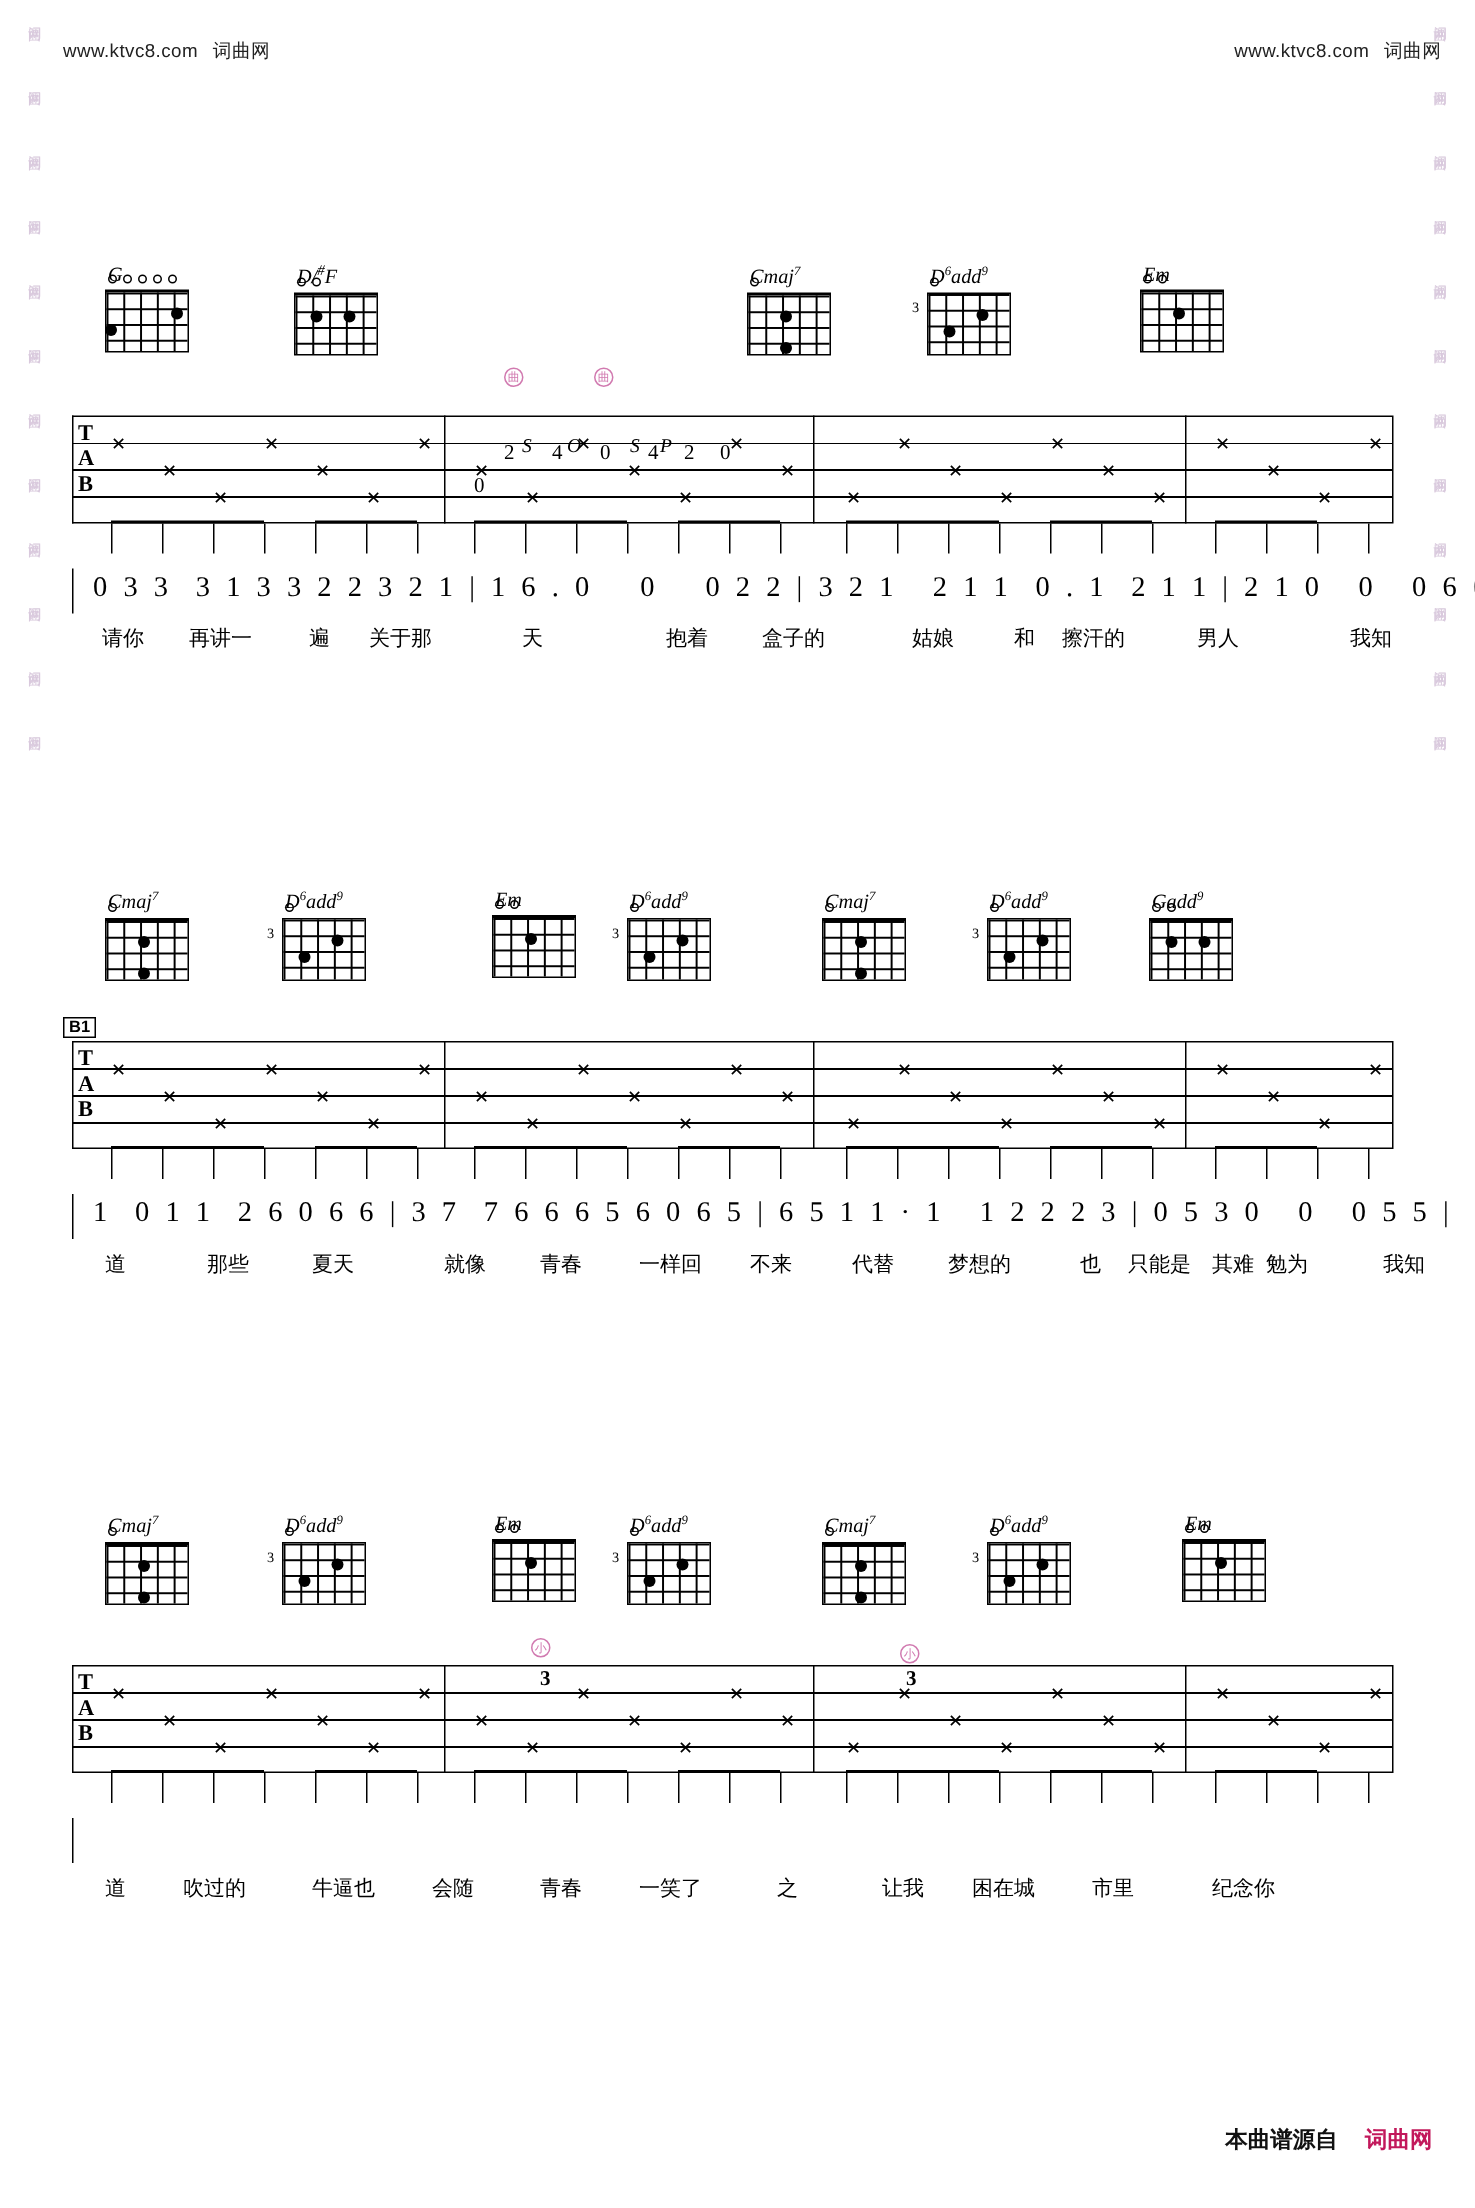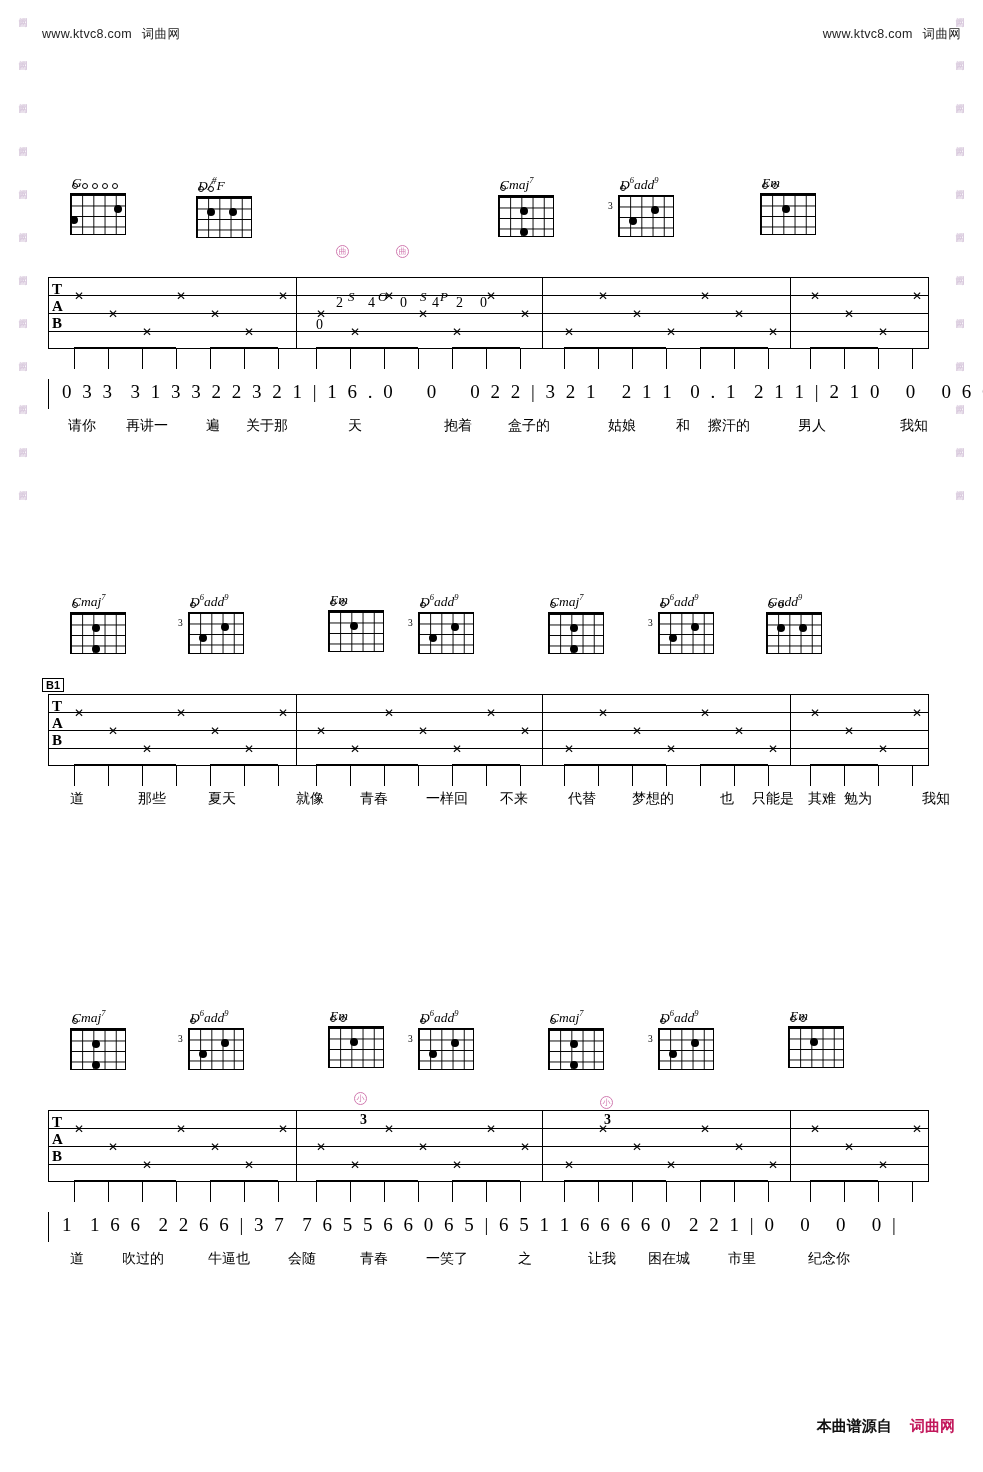--- a/index.html
+++ b/index.html
@@ -492,20 +492,24 @@
       <div class="stem" style="left: 864px; top: 90px; height: 20px;"></div>
       <div class="beam" style="left: 26px; width: 102px; top: 88px;"></div>
       <div class="beam" style="left: 162px; width: 68px; top: 88px;"></div>
       <div class="beam" style="left: 268px; width: 102px; top: 88px;"></div>
       <div class="beam" style="left: 404px; width: 68px; top: 88px;"></div>
       <div class="beam" style="left: 516px; width: 102px; top: 88px;"></div>
       <div class="beam" style="left: 652px; width: 68px; top: 88px;"></div>
       <div class="beam" style="left: 762px; width: 68px; top: 88px;"></div>
       <div class="sectlabel" style="top: 2px;">B1</div>
     </div>
+    <div class="jianpu">
+      <div class="startbar" style="left: 0px;"></div>
+      <div class="jp" style="left: 14px; letter-spacing: 3px;">1  0 1 1  2 6 0 6 6 | 3 7  7 6 6 6 5 6 0 6 5 | 6 5 1 1 · 1   1 2 2 2 3 | 0 5 3 0   0   0 5 5 |</div>
+    </div>
     <div class="lyrics">
       <div class="ly" style="left: 22px;">道</div>
       <div class="ly" style="left: 90px;">那些</div>
       <div class="ly" style="left: 160px;">夏天</div>
       <div class="ly" style="left: 248px;">就像</div>
       <div class="ly" style="left: 312px;">青春</div>
       <div class="ly" style="left: 378px;">一样回</div>
       <div class="ly" style="left: 452px;">不来</div>
       <div class="ly" style="left: 520px;">代替</div>
       <div class="ly" style="left: 584px;">梦想的</div>
@@ -671,21 +675,20 @@
       <div class="beam" style="left: 516px; width: 102px; top: 88px;"></div>
       <div class="beam" style="left: 652px; width: 68px; top: 88px;"></div>
       <div class="beam" style="left: 762px; width: 68px; top: 88px;"></div>
       <div class="num" style="left: 312px; top: 20px; font-weight: bold;">3</div>
       <div class="num" style="left: 556px; top: 20px; font-weight: bold;">3</div>
       <div class="marker" style="left: 306px; top: 0px;">小</div>
       <div class="marker" style="left: 552px; top: 4px;">小</div>
     </div>
     <div class="jianpu">
       <div class="startbar" style="left: 0px;"></div>
-      <div class="jp" style="left: 14px; letter-spacing: 3px;">1  1 6 6  2 2 6 6 | 3 7  7 6 5 5 6 6 0 6 5 | 6 5 1 1 6 6 6 6 0  2 2 1 | 0   0   0   0 |</div>
     </div>
     <div class="lyrics">
       <div class="ly" style="left: 22px;">道</div>
       <div class="ly" style="left: 74px;">吹过的</div>
       <div class="ly" style="left: 160px;">牛逼也</div>
       <div class="ly" style="left: 240px;">会随</div>
       <div class="ly" style="left: 312px;">青春</div>
       <div class="ly" style="left: 378px;">一笑了</div>
       <div class="ly" style="left: 470px;">之</div>
       <div class="ly" style="left: 540px;">让我</div>

